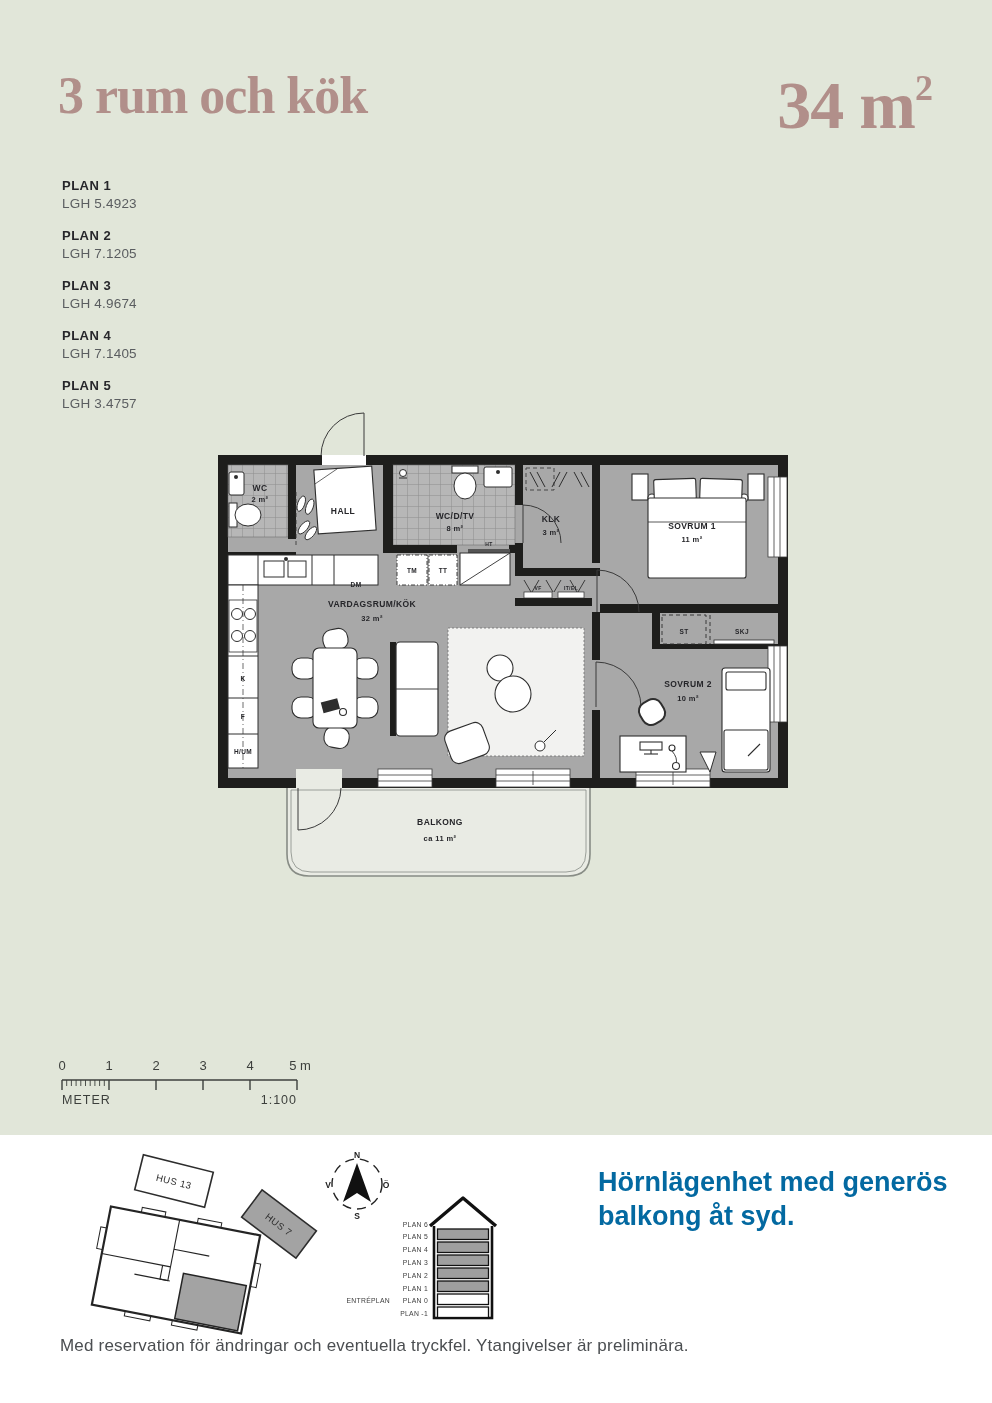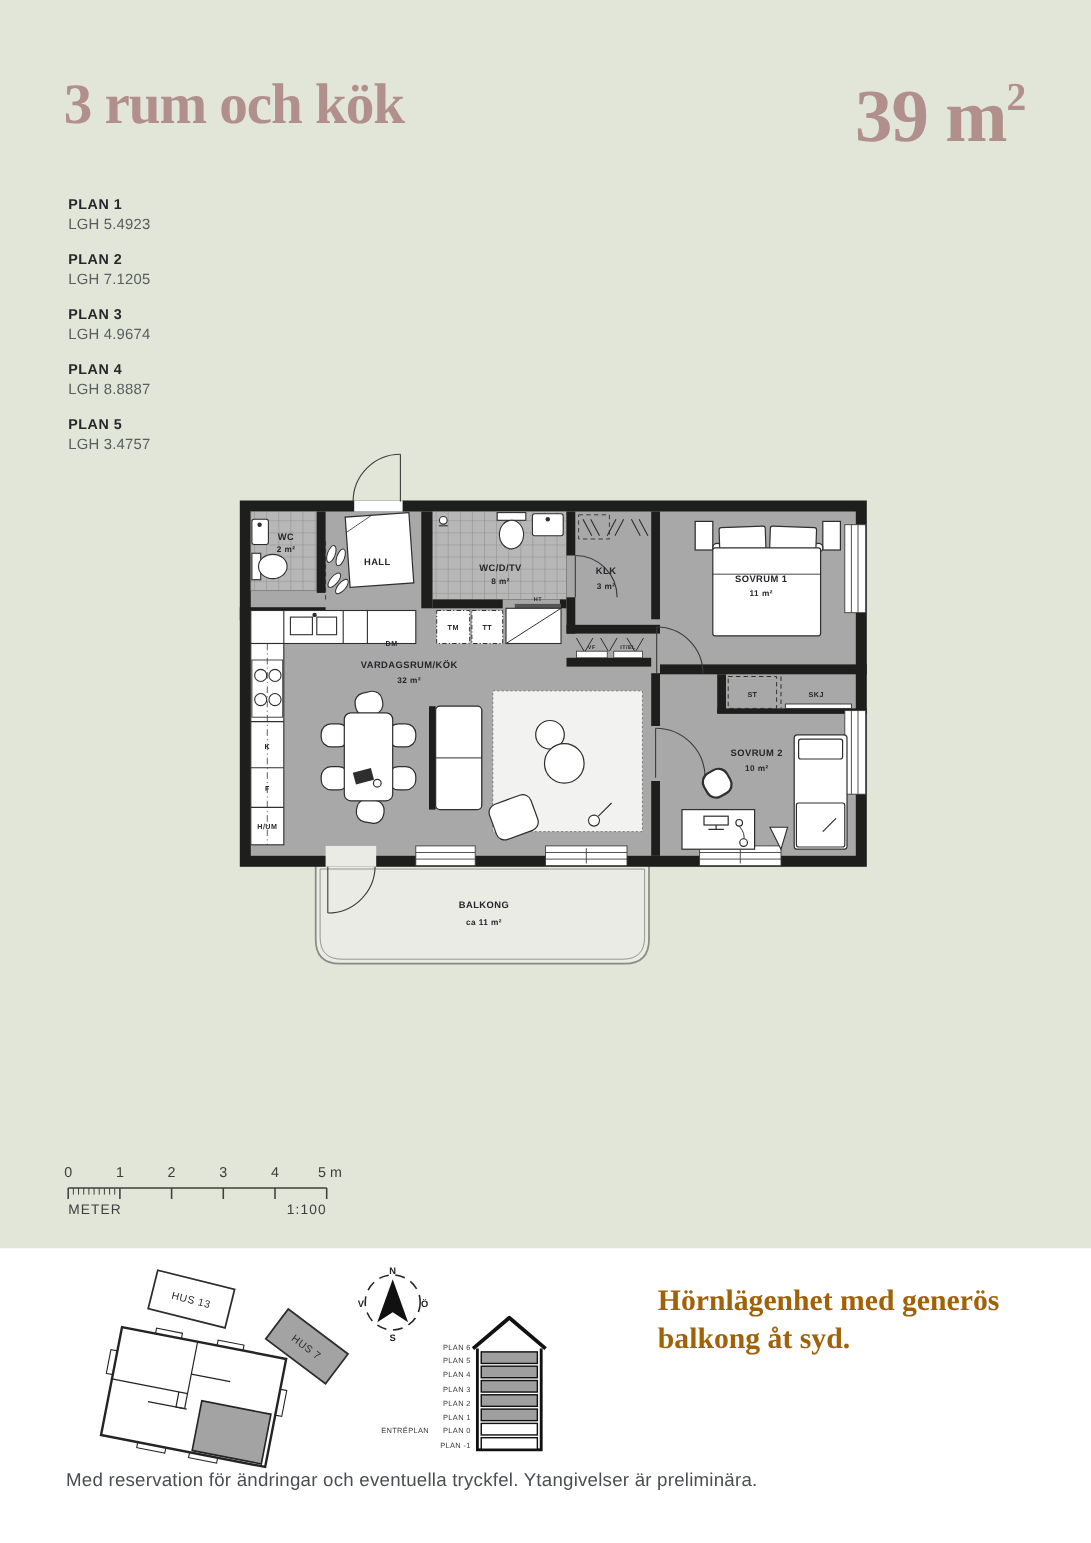--- a/index.html
+++ b/index.html
@@ -26,57 +26,57 @@
   .scalebar{position:absolute;left:55px;top:1050px;}
   .siteplan{position:absolute;left:55px;top:1148px;}
   .compass{position:absolute;left:320px;top:1145px;}
   .elevation{position:absolute;left:335px;top:1190px;}
 
   .fp text{font-family:"Liberation Sans",sans-serif;font-weight:700;fill:#26262a;letter-spacing:.4px;}
   .room{font-size:8.5px;}  .roomarea{font-size:7.5px;}
   .small{font-size:6.5px;} .tiny{font-size:5px;letter-spacing:.2px;}
 
   .desc{position:absolute;left:598px;top:1166px;width:352px;}
-  .desc h2{margin:0;font-family:Liberation Serif, serif;font-weight:700;
-           font-size:27px;line-height:1.25;color:#a16207;}
+  .desc h2{margin:0;font-family:Liberation Sans, sans-serif;font-weight:700;
+           font-size:27px;line-height:1.25;color:#0369a1;}
   .desc p{margin:16px 0 0 0;font-size:16.5px;line-height:1.62;color:#55585c;}
 
   .disclaimer{position:absolute;left:60px;top:1336px;margin:0;font-size:17px;color:#4b4e51;letter-spacing:.2px;}
 
   .sb-num{font-size:13px;fill:#3c3f3c;}
   .sb-lab{font-size:12.5px;fill:#3c3f3c;letter-spacing:1px;}
   .cmp{font-size:8.5px;fill:#222;font-weight:700;}
   .elv{font-size:6.8px;fill:#3c3c3c;letter-spacing:.3px;}
   .hus{font-size:9.5px;fill:#2d2d2d;letter-spacing:.5px;}
 </style>
 </head>
 <body>
 
 <div class="top-section"></div>
 <div class="bottom-section"></div>
 
 <h1 class="title">3 rum och kök</h1>
-<div class="area-block"><span>39 m</span><sup>2</sup></div>
+<div class="area-block"><span>34 m</span><sup>2</sup></div>
 
 <ul class="plan-list">
   <li>
       <span class="plan-label">PLAN 1</span>
       <span class="plan-lgh">LGH 5.4923</span>
     </li>
   <li>
       <span class="plan-label">PLAN 2</span>
       <span class="plan-lgh">LGH 7.1205</span>
     </li>
   <li>
       <span class="plan-label">PLAN 3</span>
       <span class="plan-lgh">LGH 4.9674</span>
     </li>
   <li>
       <span class="plan-label">PLAN 4</span>
-      <span class="plan-lgh">LGH 8.8887</span>
+      <span class="plan-lgh">LGH 7.1405</span>
     </li>
   <li>
       <span class="plan-label">PLAN 5</span>
       <span class="plan-lgh">LGH 3.4757</span>
     </li>
 </ul>
 
 <svg class="fp" width="578" height="480" viewBox="215 405 578 480">
   <defs>
     <pattern id="tiles" width="11" height="11" patternUnits="userSpaceOnUse">

